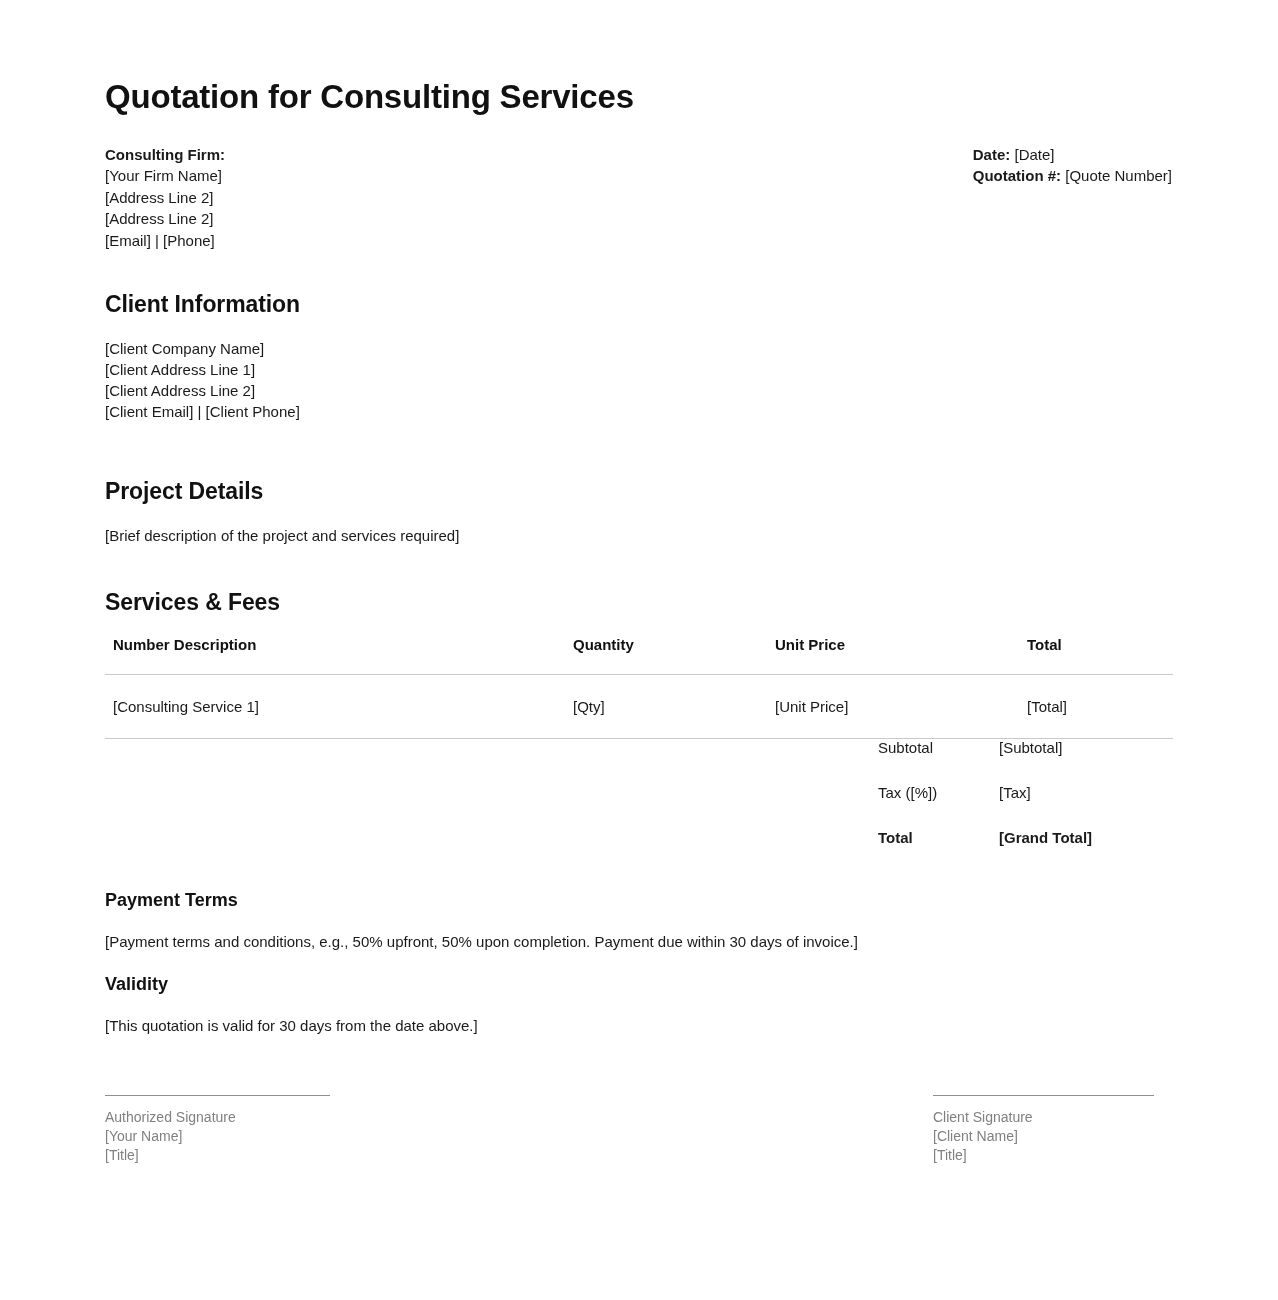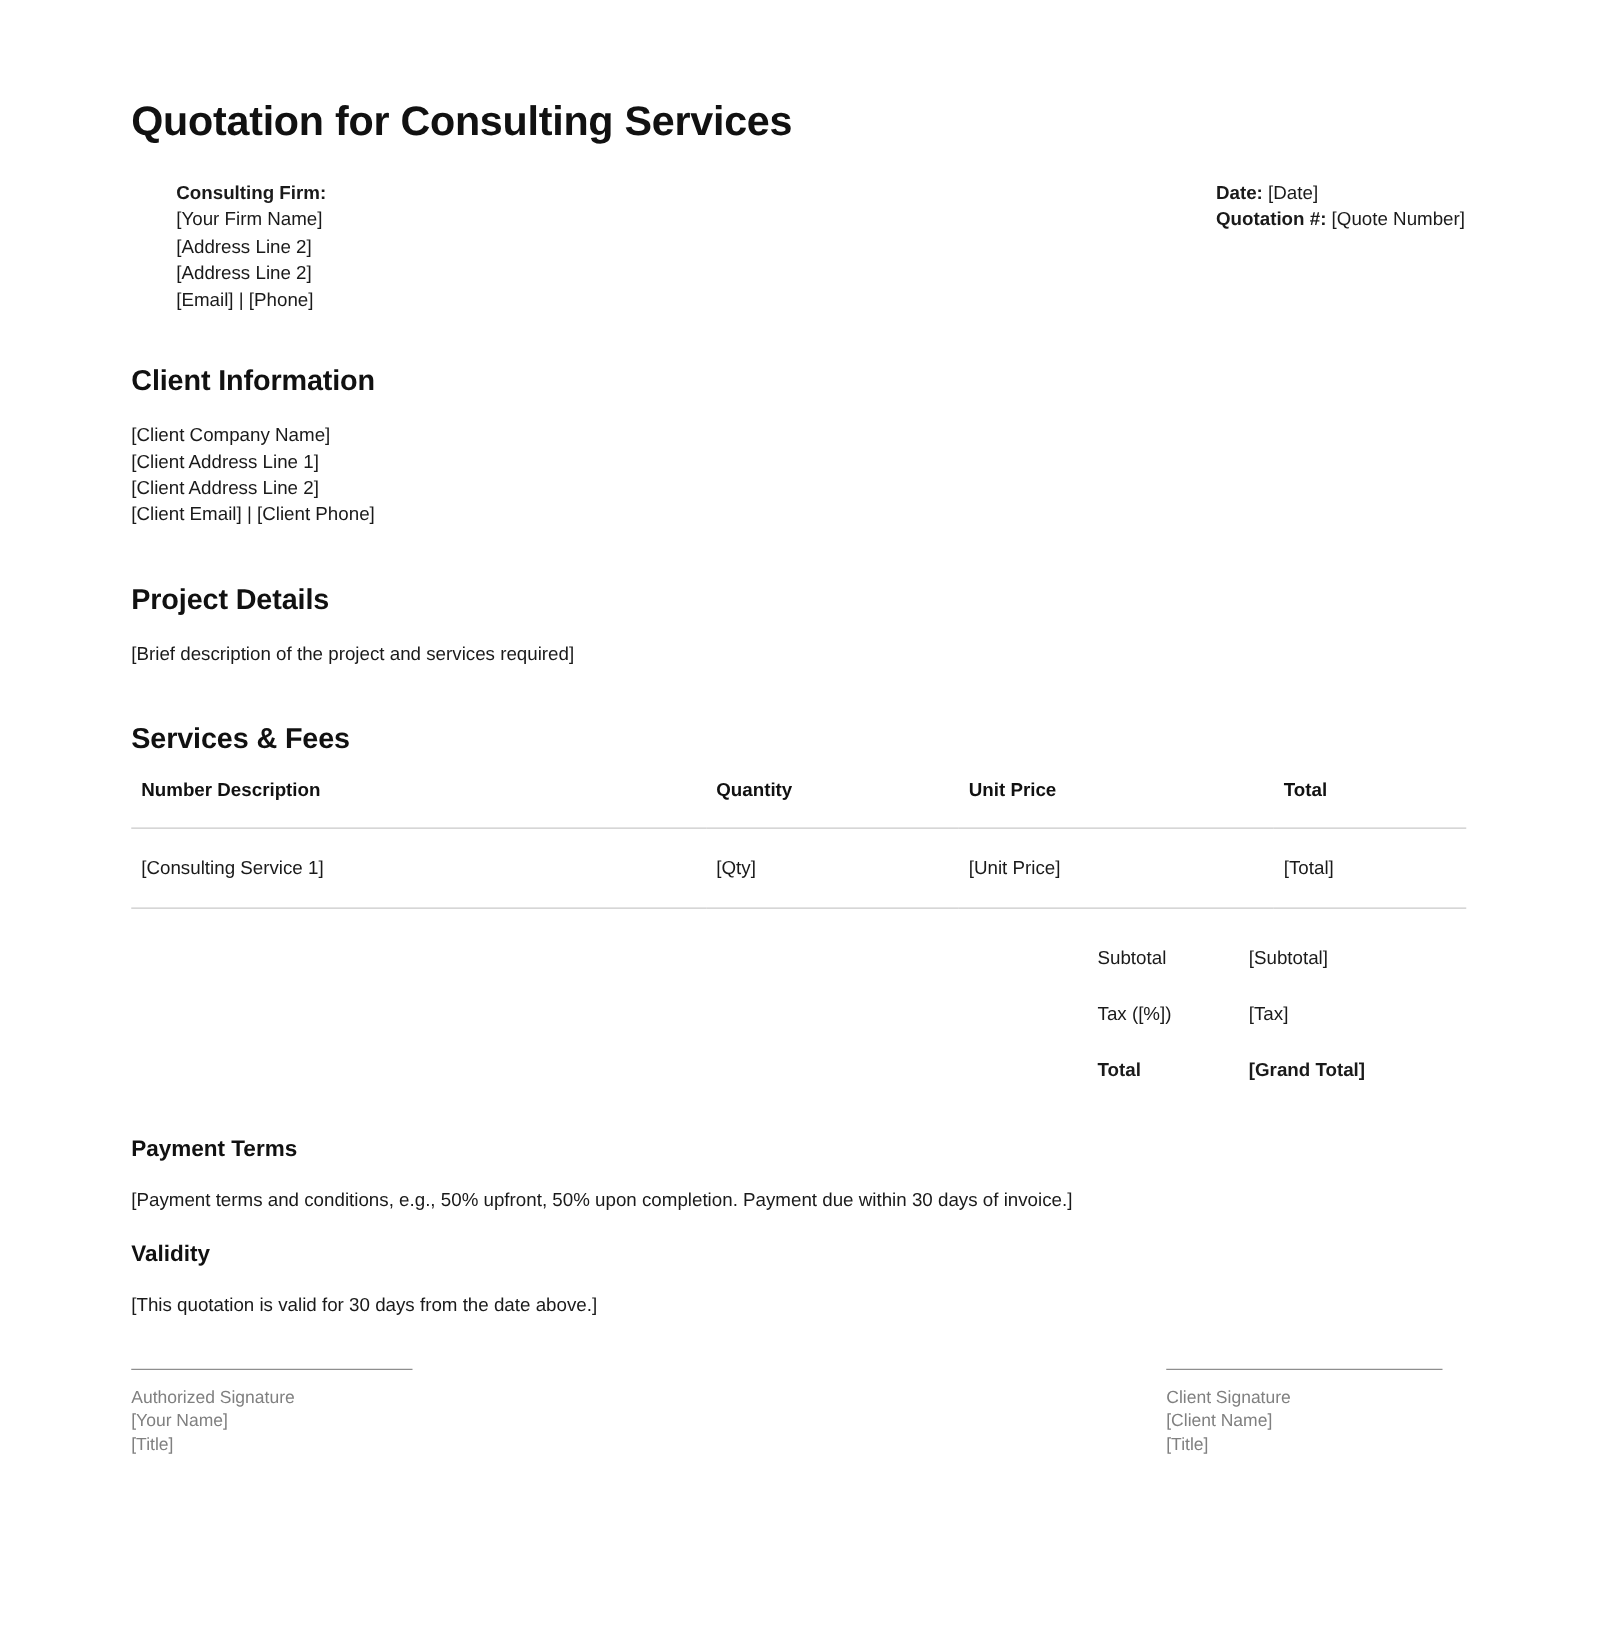--- a/index.html
+++ b/index.html
@@ -35,42 +35,42 @@
 
   
   .meta-row {
     display: flex;
     justify-content: space-between;
     align-items: flex-start;
     margin-bottom: 40px;
   }
   .meta-col { font-size: 15px; line-height: 21.5px; }
   .meta-col.right { text-align: left; }
-  .meta-line { white-space: nowrap; margin-left: 36px; }
+  .meta-line { white-space: nowrap; }
   .meta-label { font-weight: bold; }
 
   
   h2.section-title {
     font-size: 23px;
     font-weight: bold;
     margin: 0 0 20px 0;
     color: #111111;
     letter-spacing: -0.1px;
   }
   h3.sub-title {
     font-size: 18px;
     font-weight: bold;
     margin: 0 0 20px 0;
     color: #111111;
   }
   .section { margin-bottom: 38px; }
   .block-line { font-size: 15px; line-height: 21px; }
   .body-text { font-size: 15px; line-height: 21px; margin: 0; }
 
-  .sp-client   { margin-bottom: 44px; }
+  .sp-client   { margin-bottom: 56px; }
   .sp-project  { margin-bottom: 43px; }
   .sp-services { margin-bottom: 44px; }
   .sp-payment  { margin-bottom: 22px; }
   .sp-validity { margin-bottom: 0; }
 
   
   table.fees {
     width: 1068px;
     border-collapse: collapse;
     table-layout: fixed;
@@ -92,21 +92,20 @@
     text-align: left;
     padding: 23px 0 23px 8px;
     border-bottom: 1px solid #c9c9c9;
     color: #1a1a1a;
   }
 
   
   .totals-wrap {
     display: flex;
     justify-content: flex-start;
-    margin-top: 31px;
     padding-left: 773px;
   }
   table.totals {
     border-collapse: collapse;
     font-size: 15px;
   }
   table.totals td {
     padding: 0 0 28px 0;
     vertical-align: top;
     white-space: nowrap;

